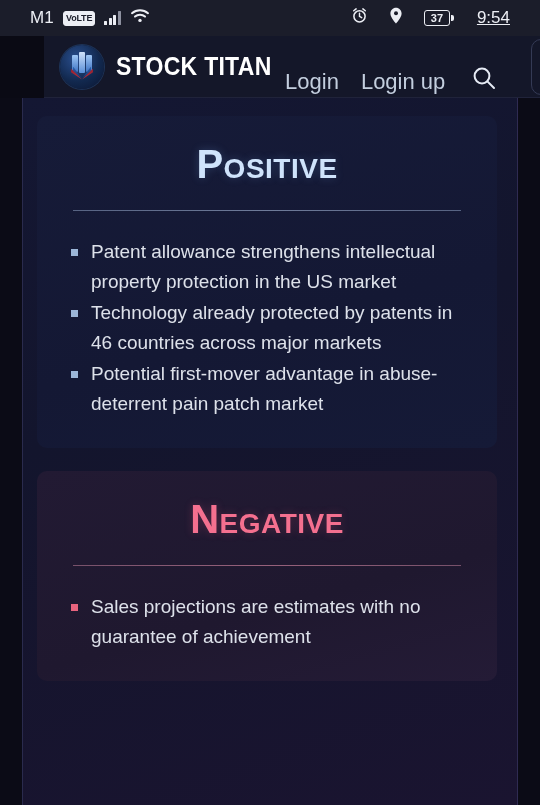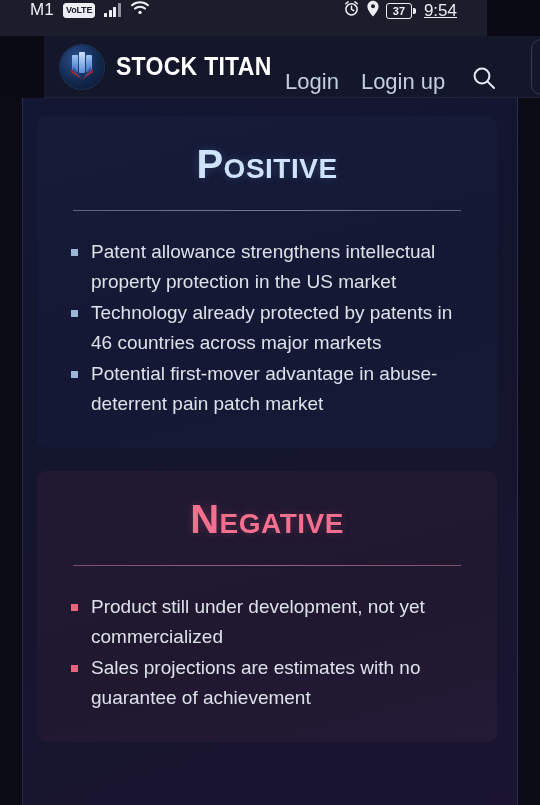--- a/index.html
+++ b/index.html
@@ -6,29 +6,29 @@
   html, body {
     width:540px; height:805px;
     background:#0a0a14;
     font-family:"Liberation Sans", sans-serif;
     overflow:hidden;
   }
 
   
   .statusbar{
     position:relative;
-    height:36px; width:487px;
+    height:36px; width:540px;
     background:#1b1d2a;
-    display:flex; align-items:flex-start;
+    display:flex; align-items:center;
     color:#e8e9ef;
     font-size:17px;
     padding:0 16px;
   }
   .sb-left{ display:flex; align-items:center; gap:9px; margin-left:14px; }
-  .sb-right{ display:flex; align-items:center; gap:6px; margin-left:auto; margin-right:14px;}
+  .sb-right{ display:flex; align-items:center; gap:21px; margin-left:auto; margin-right:14px;}
   .carrier{ font-size:17px; letter-spacing:.2px; color:#eceef4; }
   .volte{
     border:1.5px solid #eceef4; border-radius:3px;
     font-size:9px; font-weight:bold; line-height:1;
     padding:2px 2px 2px 2px; color:#1b1d2a; background:#eceef4;
     letter-spacing:-.2px;
   }
   .bars{ display:flex; align-items:flex-end; gap:1.5px; height:14px; }
   .bars i{ display:block; width:3px; background:#eceef4; border-radius:.5px; }
   .bars i:nth-child(1){ height:4px;}
@@ -228,19 +228,18 @@
         <li>Patent allowance strengthens intellectual property protection in the US market</li>
         <li>Technology already protected by patents in 46 countries across major markets</li>
         <li>Potential first-mover advantage in abuse-deterrent pain patch market</li>
       </ul>
     </div>
 
     <div class="card negative">
       <div class="card-title">Negative</div>
       <div class="rule"></div>
       <ul class="bullets">
-        <li>Product still under development, not yet commercialized</li>
         <li>Sales projections are estimates with no guarantee of achievement</li>
       </ul>
     </div>
 
   </div>
 </div>
 
 </body></html>

